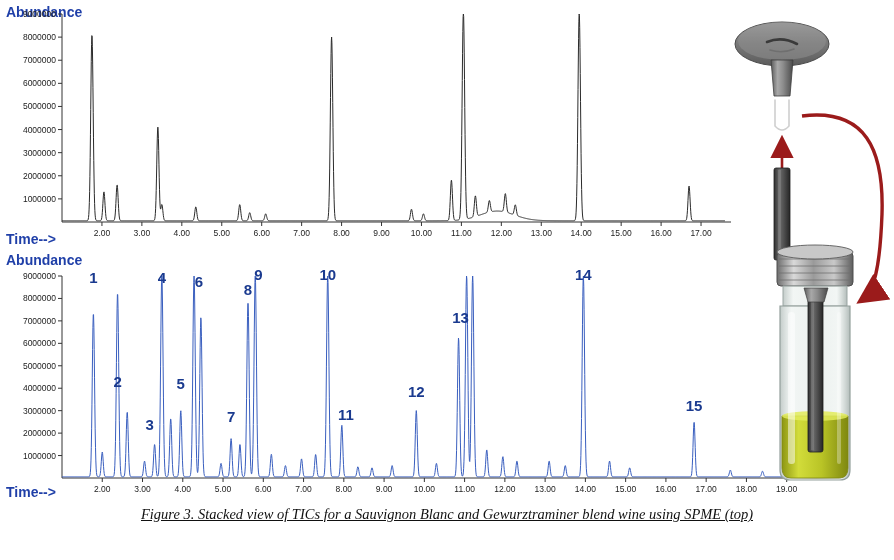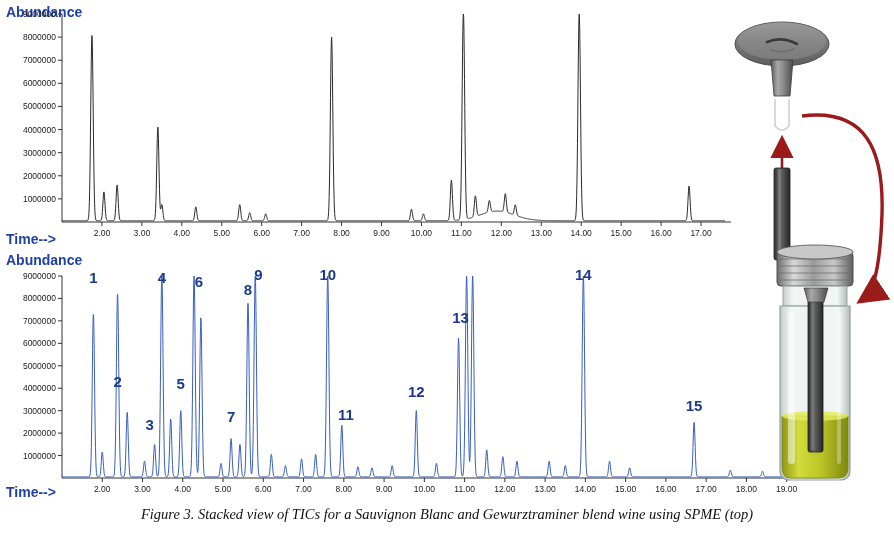--- a/index.html
+++ b/index.html
@@ -90,20 +90,21 @@
     position: absolute;
     left: 0;
     top: 504px;
     width: 894px;
     text-align: center;
     font-family: "Liberation Serif", serif;
     font-style: italic;
     font-size: 14.5px;
     color: #111;
     line-height: 1.45;
+    text-decoration: underline;
   }
   #caption .line { display: block; }
 </style>
 </head>
 <body>
 
 <div class="axis-label abundance-top">Abundance</div>
 <div class="axis-label time-top">Time--&gt;</div>
 
 <div class="panel" id="panel-top">

